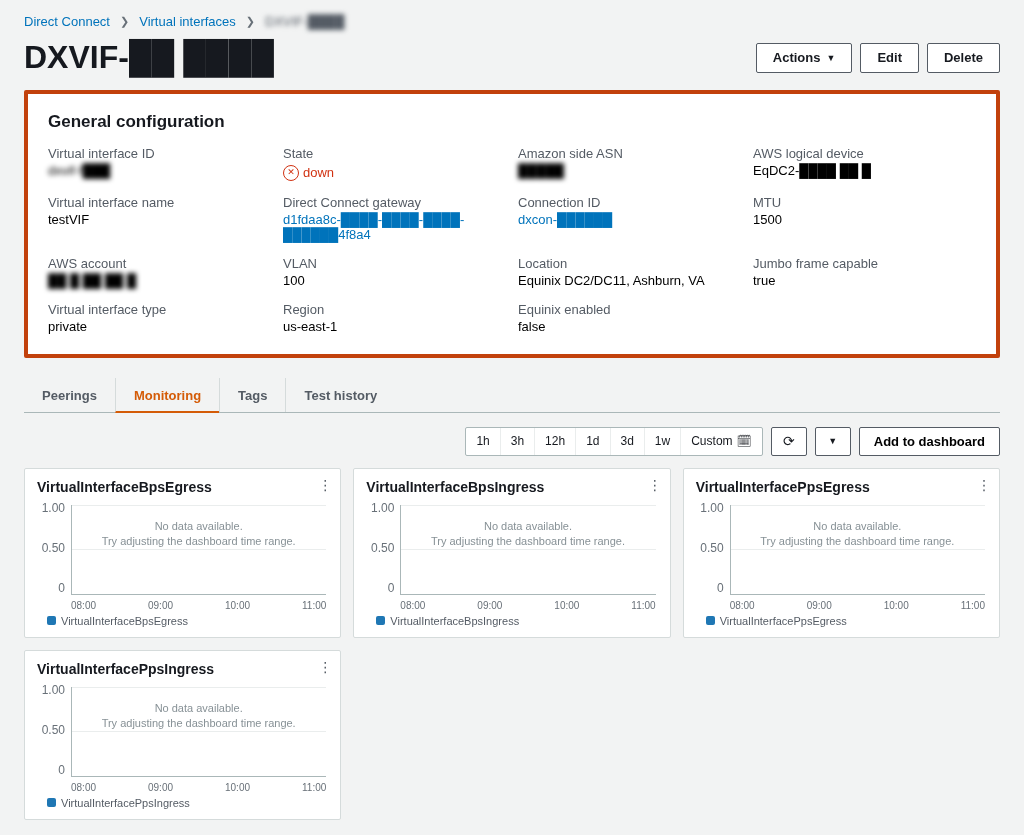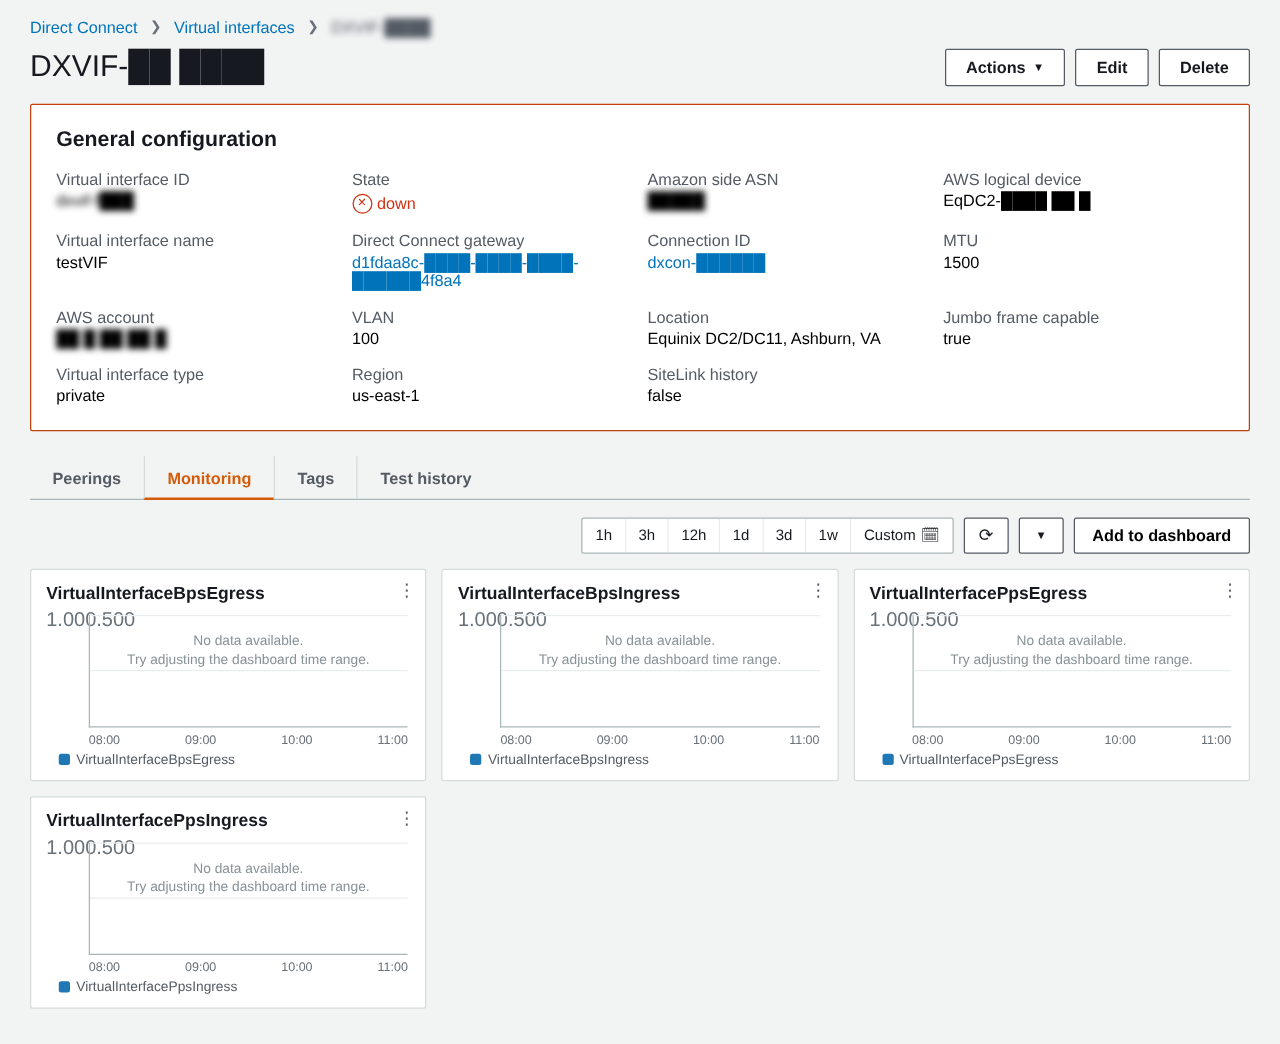--- a/index.html
+++ b/index.html
@@ -34,22 +34,22 @@
     color: #545b64;
   }
   
   .header-row {
     display: flex;
     align-items: center;
     justify-content: space-between;
     margin-bottom: 14px;
   }
   .header-row h1 {
-    font-size: 24px;
-    font-weight: 400;
+    font-size: 32px;
+    font-weight: 700;
     margin: 0;
   }
   .header-actions {
     display: flex;
     gap: 8px;
   }
   .btn {
     background: #fff;
     border: 1px solid #545b64;
     border-radius: 2px;
@@ -62,21 +62,21 @@
     align-items: center;
     gap: 6px;
     line-height: 18px;
   }
   .btn .caret {
     font-size: 9px;
   }
   
   .panel {
     background: #fff;
-    border: 1px solid #c2410c;
+    border: 4px solid #c2410c;
     border-radius: 2px;
     padding: 18px 22px 20px 20px;
     margin-bottom: 20px;
   }
   .panel h2 {
     margin: 0 0 14px 0;
     font-size: 17px;
     font-weight: 700;
   }
   .grid {
@@ -224,23 +224,23 @@
     position: relative;
     height: 110px;
   }
   .y-axis {
     position: absolute;
     left: 0;
     top: 0;
     bottom: 16px;
     width: 32px;
     display: flex;
-    flex-direction: row;
+    flex-direction: column;
     justify-content: space-between;
-    font-size: 16px;
+    font-size: 12px;
     color: #687078;
     text-align: right;
     padding-right: 4px;
     box-sizing: border-box;
   }
   .plot {
     position: absolute;
     left: 34px;
     right: 2px;
     top: 4px;
@@ -375,21 +375,21 @@
 
       <div class="cell">
         <div class="label">Virtual interface type</div>
         <div class="value">private</div>
       </div>
       <div class="cell">
         <div class="label">Region</div>
         <div class="value">us-east-1</div>
       </div>
       <div class="cell">
-        <div class="label">SiteLink history</div>
+        <div class="label">Equinix enabled</div>
         <div class="value">false</div>
       </div>
       <div class="cell"></div>
     </div>
   </div>
 
   <div class="tabs">
     <div class="tab">Peerings</div>
     <div class="tab active">Monitoring</div>
     <div class="tab">Tags</div>

